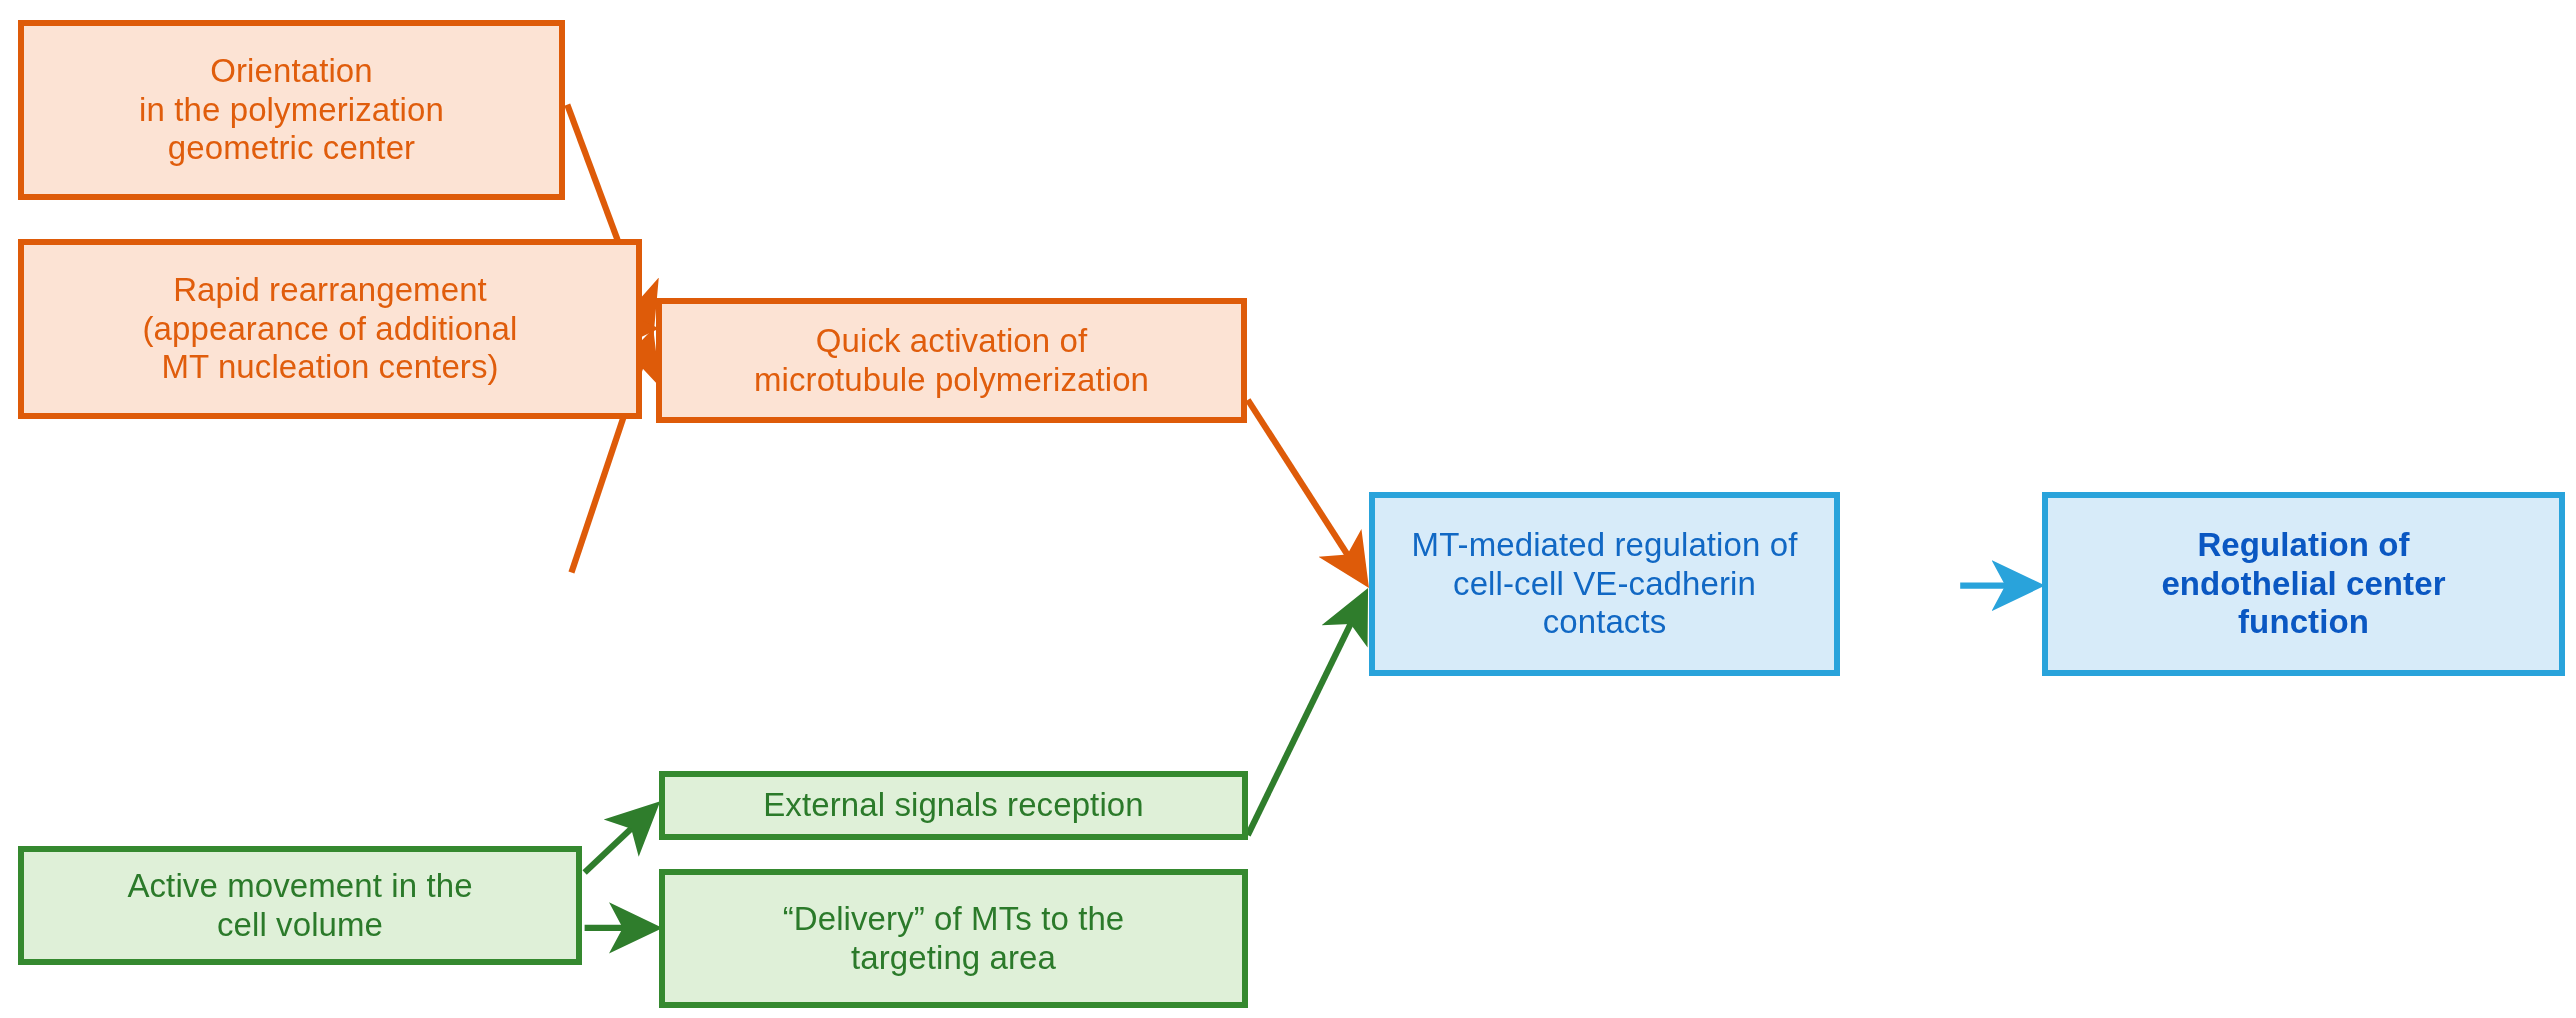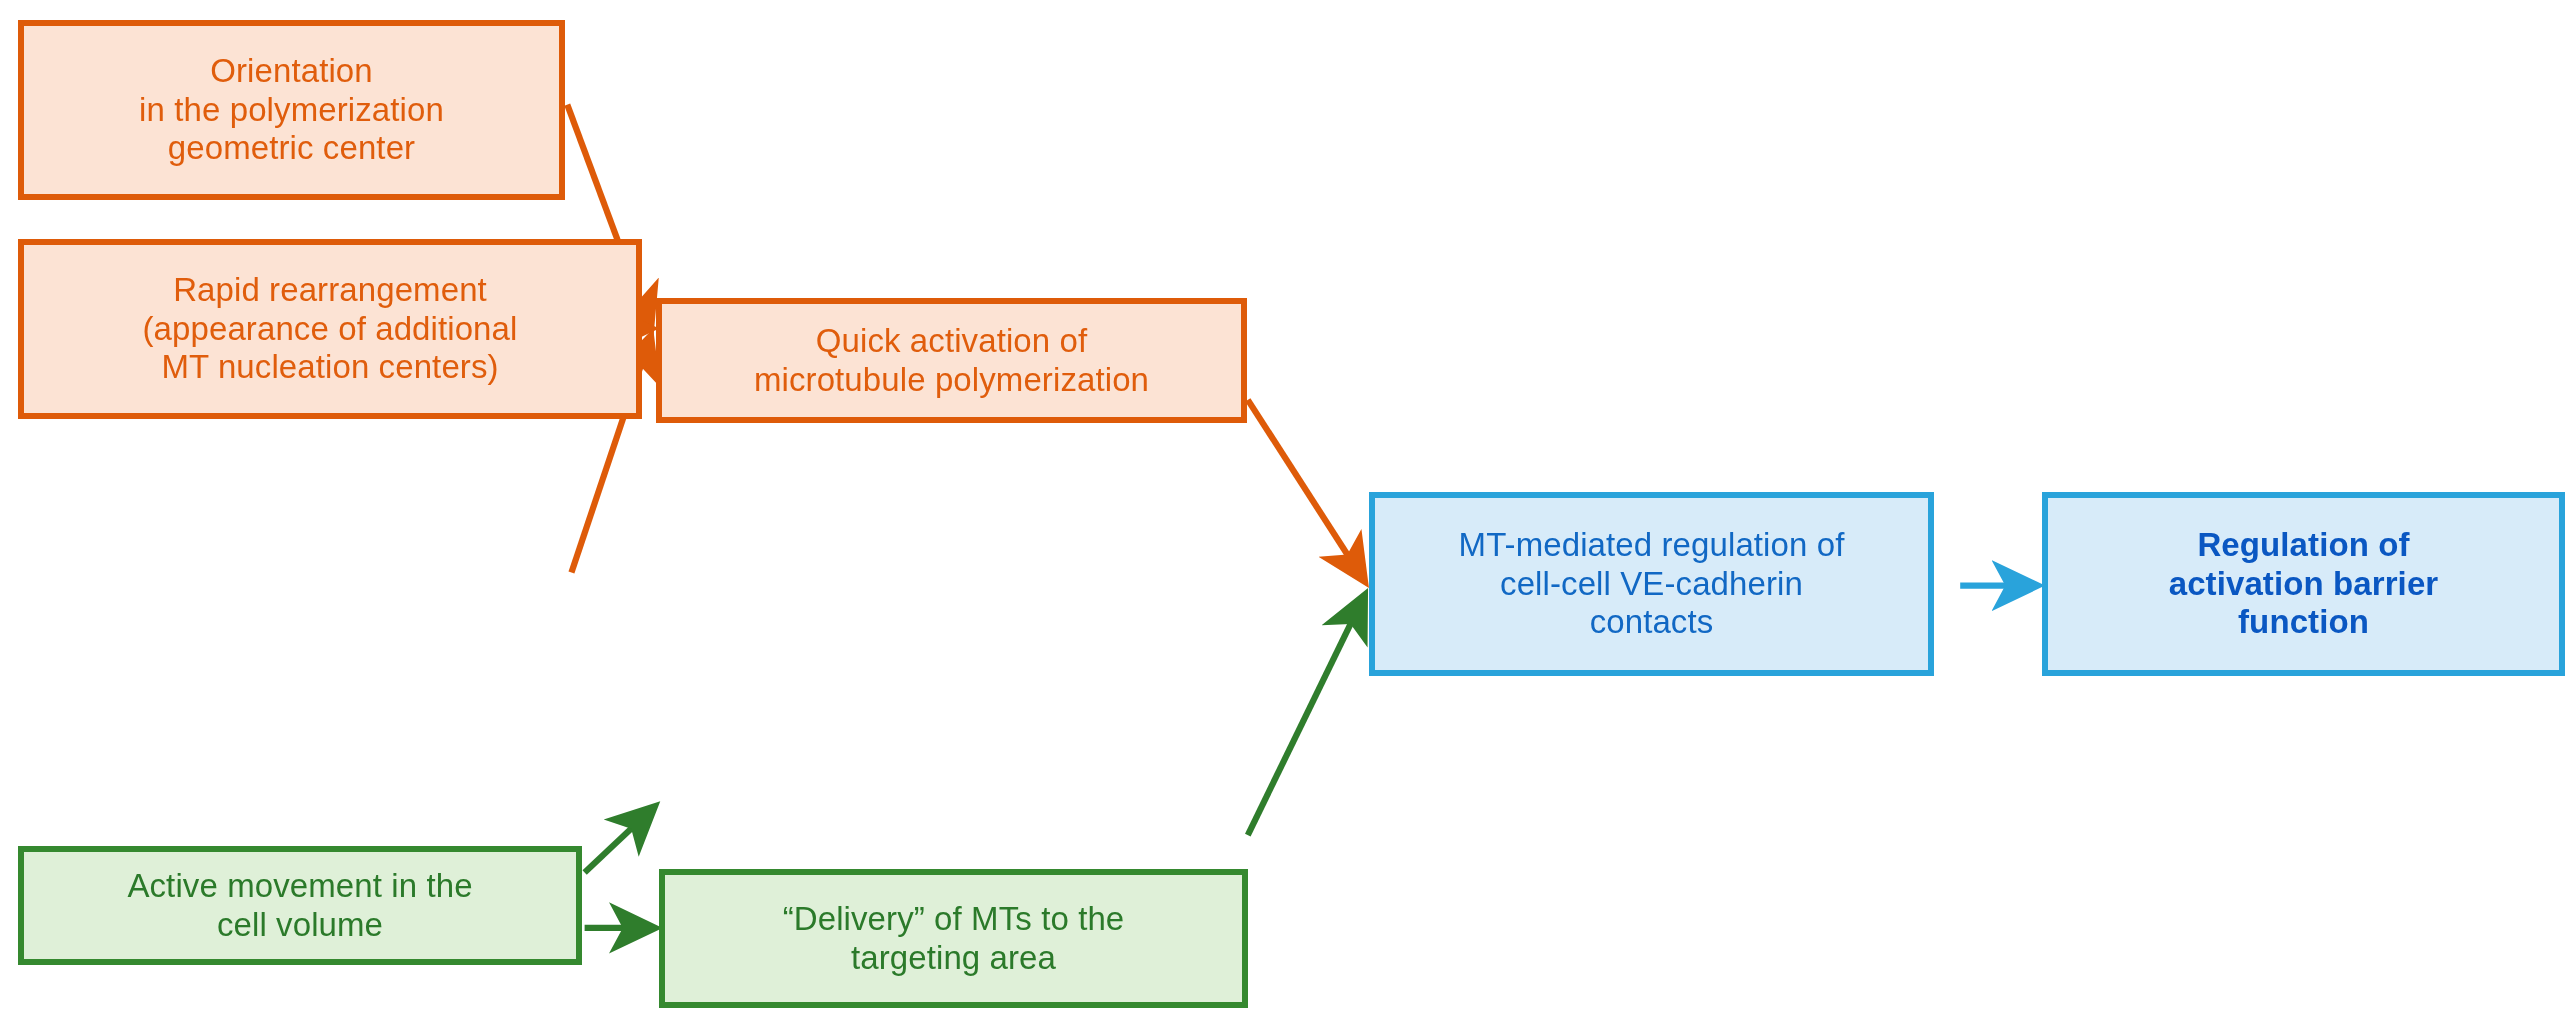--- a/index.html
+++ b/index.html
@@ -67,21 +67,21 @@
     border: 6.2px solid #35892f;
     color: #2b7a2a;
     font-size: 33px;
   }
 
   
   #node-orientation       { left: 18px;   top: 20px;   width: 547px;  height: 180px; }
   #node-rapid             { left: 18px;   top: 239px;  width: 624px;  height: 180px; }
   #node-velocity          { left: 18px;   top: 516px;  width: 552px;  height: 177px; }
   #node-quick-activation  { left: 656px;  top: 277px;  width: 591px;  height: 125px; margin-top: 21px; }
-  #node-mt-mediated       { left: 1369px; top: 492px;  width: 565px;  height: 184px; }
+  #node-mt-mediated       { left: 1369px; top: 492px;  width: 471px;  height: 184px; }
   #node-barrier           { left: 2042px; top: 492px;  width: 523px;  height: 184px; }
   #node-active-movement   { left: 18px;   top: 846px; width: 564px;  height: 119px; justify-content: center; }
   #node-external-signals  { left: 659px;  top: 771px; width: 589px;  height: 69px; }
   #node-delivery          { left: 659px;  top: 869px; width: 589px;  height: 139px; }
 </style>
 </head>
 <body>
 
 <div id="canvas">
 
@@ -134,29 +134,32 @@
   </div>
 
   <div class="node node--blue" id="node-mt-mediated">
     <span class="txt">MT-mediated regulation of
 cell-cell VE-cadherin
 contacts</span>
   </div>
 
   <div class="node node--blue node--blue-bold" id="node-barrier">
     <span class="txt">Regulation of
-activation barrier
+endothelial center
 function</span>
   </div>
 
   <div class="node node--green" id="node-active-movement">
     <span class="txt">Active movement in the
 cell volume</span>
   </div>
 
+  <div class="node node--green" id="node-external-signals">
+    <span class="txt">External signals reception</span>
+  </div>
 
   <div class="node node--green" id="node-delivery">
     <span class="txt">“Delivery” of MTs to the
 targeting area</span>
   </div>
 
 </div>
 
 
 </body></html>

